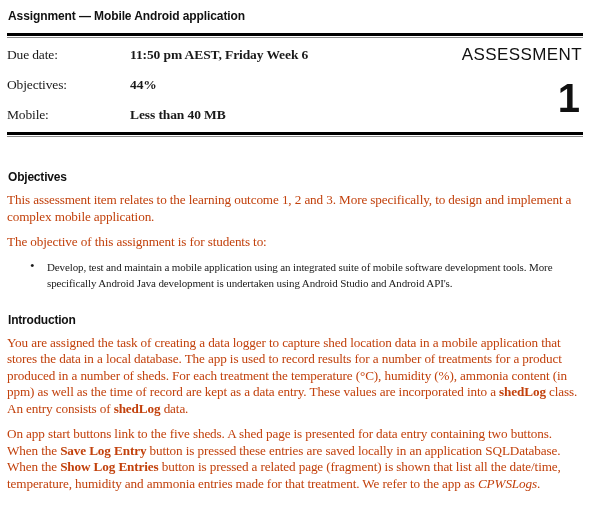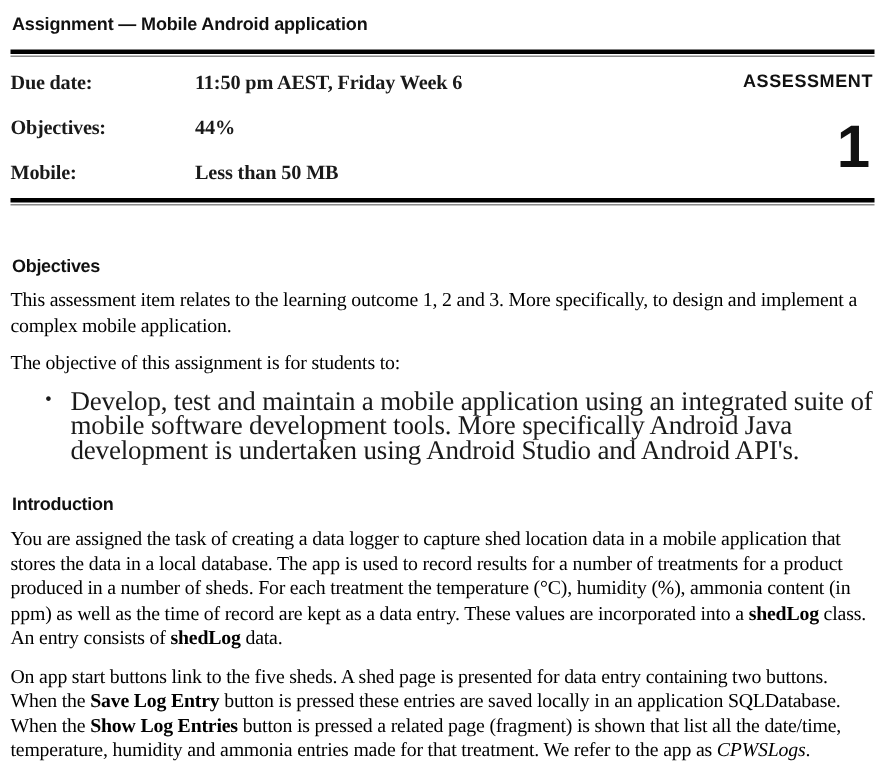--- a/index.html
+++ b/index.html
@@ -56,41 +56,41 @@
   .meta-row td {
     padding: 0 0 15px 0;
     vertical-align: top;
     font-size: 13.5px;
     line-height: 15px;
   }
   .meta-row:last-child td {
     padding-bottom: 4px;
   }
   .meta-label {
-    font-weight: bold;
+    font-weight: normal;
     width: 123px;
     white-space: nowrap;
     letter-spacing: -0.15px;
   }
   .meta-value {
     font-weight: bold;
     letter-spacing: -0.1px;
   }
 
   .assess-box {
     position: absolute;
     right: 1px;
     top: 10px;
     width: 150px;
     text-align: right;
   }
   .assess-word {
     font-family: "Liberation Sans", "DejaVu Sans", sans-serif;
-    font-weight: bold;
-    font-size: 12px;
+    font-weight: normal;
+    font-size: 17px;
     letter-spacing: 0.4px;
     color: #111111;
     line-height: 13px;
   }
   .assess-num {
     font-family: "Liberation Sans", "DejaVu Sans", sans-serif;
     font-weight: bold;
     font-size: 40px;
     line-height: 40px;
     color: #111111;
@@ -112,33 +112,33 @@
     letter-spacing: -0.2px;
   }
   .sec-objectives { margin-top: 31px; }
   .sec-introduction { margin-top: 19px; }
 
   p.body-text {
     font-size: 13.2px;
     line-height: 16.5px;
     margin: 0 0 9px 0;
     letter-spacing: -0.12px;
-    color: #000000;
+    color: #c2410c;
   }
   p.body-text.tight { margin-bottom: 8px; }
   p.body-text.last { margin-bottom: 0; }
 
   ul.bullets {
     margin: 2px 0 0 0;
     padding-left: 40px;
     list-style: none;
   }
   ul.bullets li {
     position: relative;
-    font-size: 18px;
+    font-size: 11px;
     line-height: 16.5px;
     letter-spacing: -0.12px;
     padding-left: 0;
   }
   ul.bullets li::before {
     content: "\2022";
     position: absolute;
     left: -17px;
     top: -1px;
     font-size: 13px;
@@ -166,21 +166,21 @@
           <tr class="meta-row">
             <td class="meta-label">Due date:</td>
             <td class="meta-value">11:50 pm AEST, Friday Week 6</td>
           </tr>
           <tr class="meta-row">
             <td class="meta-label">Objectives:</td>
             <td class="meta-value">44%</td>
           </tr>
           <tr class="meta-row">
             <td class="meta-label">Mobile:</td>
-            <td class="meta-value">Less than 50 MB</td>
+            <td class="meta-value">Less than 40 MB</td>
           </tr>
         </tbody>
       </table>
 
       <div class="assess-box">
         <div class="assess-word">ASSESSMENT</div>
         <div class="assess-num">1</div>
       </div>
 
     </div>

